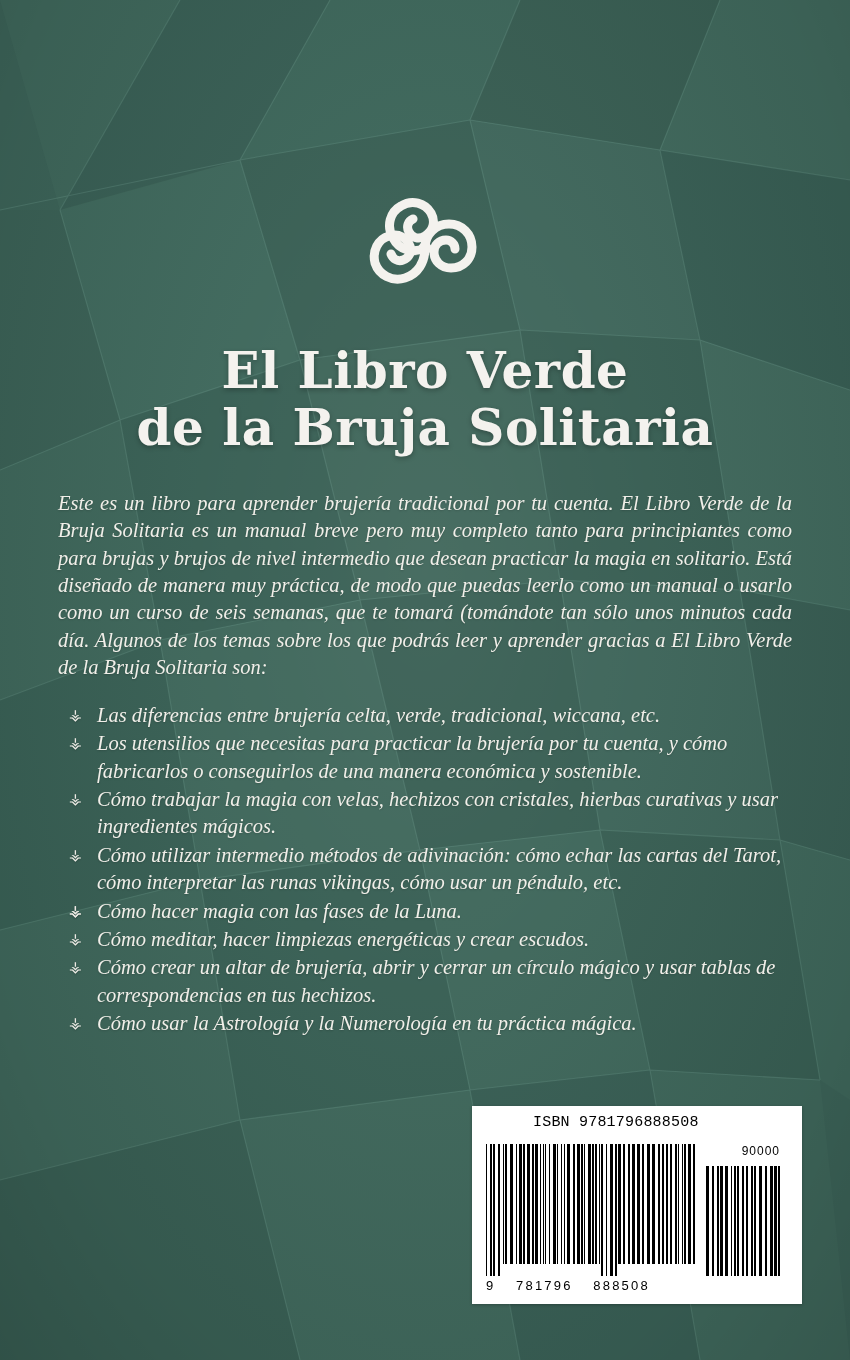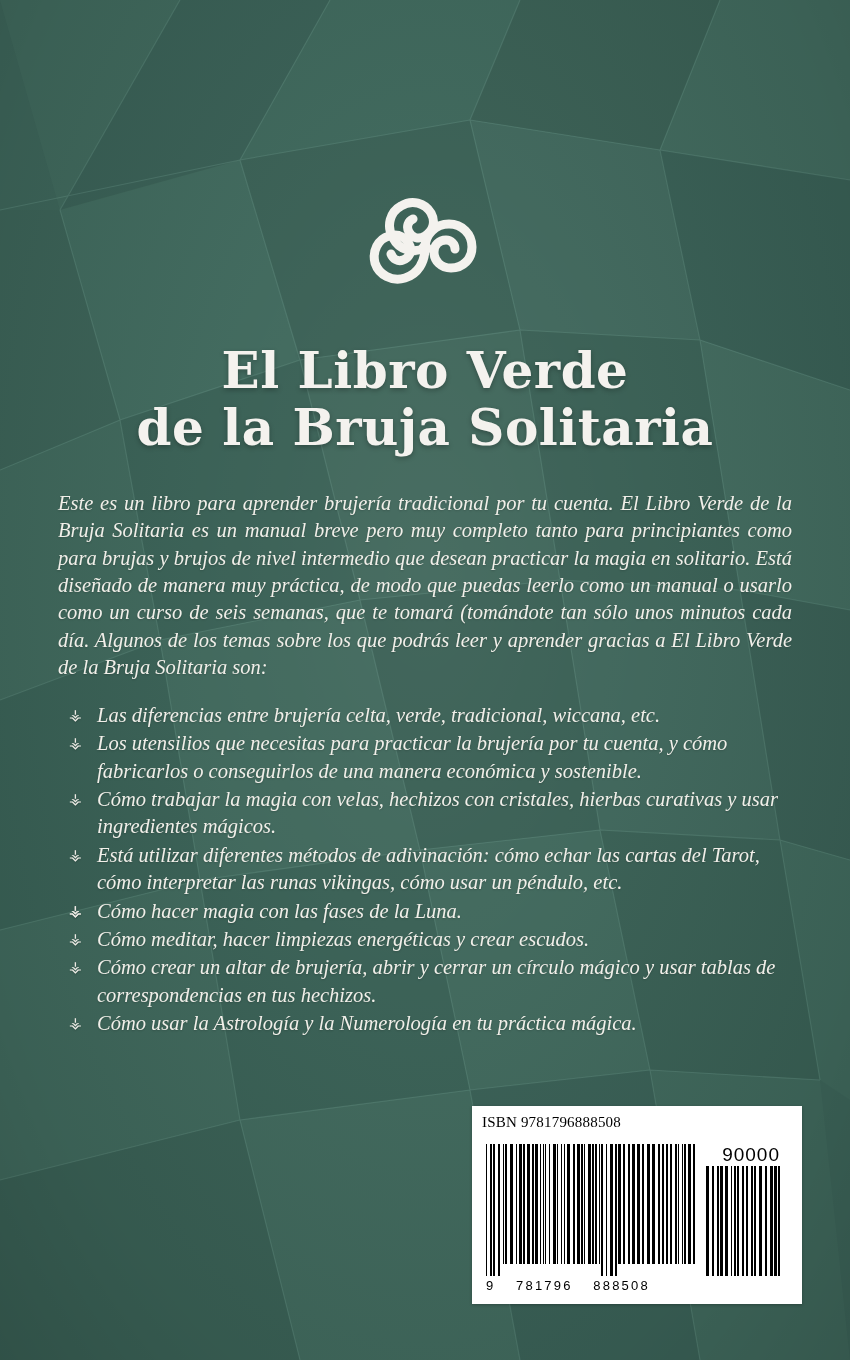--- a/index.html
+++ b/index.html
@@ -114,32 +114,33 @@
     position: absolute;
     left: 472px;
     top: 1106px;
     width: 330px;
     height: 198px;
     background: #ffffff;
     z-index: 4;
     box-shadow: 0 1px 3px rgba(0,0,0,0.25);
   }
   .isbn-text {
-    font-family: Liberation Serif, serif;
+    font-family: Liberation Mono, monospace;
     font-size: 15px;
     color: #000;
-    padding: 8px 0 0 10px;
+    padding: 8px 0 0 29px;
     letter-spacing: 0.2px;
+    margin-left: 32px;
   }
   .ninety {
     position: absolute;
     right: 22px;
     top: 38px;
     font-family: "Liberation Sans", sans-serif;
-    font-size: 19px;
+    font-size: 12px;
     color: #000;
     letter-spacing: 1px;
   }
   .bars-main {
     position: absolute;
     left: 14px;
     top: 38px;
     width: 210px;
     height: 132px;
   }
@@ -243,21 +244,21 @@
       <div class="title-line l1">El Libro Verde</div>
       <div class="title-line l2">de la Bruja Solitaria</div>
     </div>
 
     <p class="blurb">Este es un libro para aprender brujería tradicional por tu cuenta. El Libro Verde de la Bruja Solitaria es un manual breve pero muy completo tanto para principiantes como para brujas y brujos de nivel intermedio que desean practicar la magia en solitario. Está diseñado de manera muy práctica, de modo que puedas leerlo como un manual o usarlo como un curso de seis semanas, que te tomará (tomándote tan sólo unos minutos cada día. Algunos de los temas sobre los que podrás leer y aprender gracias a El Libro Verde de la Bruja Solitaria son:</p>
 
     <ul class="bullets" id="feature-list">
         <li><span class="glyph">⚶</span><span>Las diferencias entre brujería celta, verde, tradicional, wiccana, etc.</span></li>
         <li><span class="glyph">⚶</span><span>Los utensilios que necesitas para practicar la brujería por tu cuenta, y cómo fabricarlos o conseguirlos de una manera económica y sostenible.</span></li>
         <li><span class="glyph">⚶</span><span>Cómo trabajar la magia con velas, hechizos con cristales, hierbas curativas y usar ingredientes mágicos.</span></li>
-        <li><span class="glyph">⚶</span><span>Está utilizar diferentes métodos de adivinación: cómo echar las cartas del Tarot, cómo interpretar las runas vikingas, cómo usar un péndulo, etc.</span></li>
+        <li><span class="glyph">⚶</span><span>Cómo utilizar intermedio métodos de adivinación: cómo echar las cartas del Tarot, cómo interpretar las runas vikingas, cómo usar un péndulo, etc.</span></li>
         <li><span class="glyph">⚶</span></li>
         <li><span class="glyph">⚶</span><span>Cómo hacer magia con las fases de la Luna.</span></li>
         <li><span class="glyph">⚶</span><span>Cómo meditar, hacer limpiezas energéticas y crear escudos.</span></li>
         <li><span class="glyph">⚶</span><span>Cómo crear un altar de brujería, abrir y cerrar un círculo mágico y usar tablas de correspondencias en tus hechizos.</span></li>
         <li><span class="glyph">⚶</span><span>Cómo usar la Astrología y la Numerología en tu práctica mágica.</span></li>
       </ul>
 
   </div>
 
   <div class="barcode-box">

